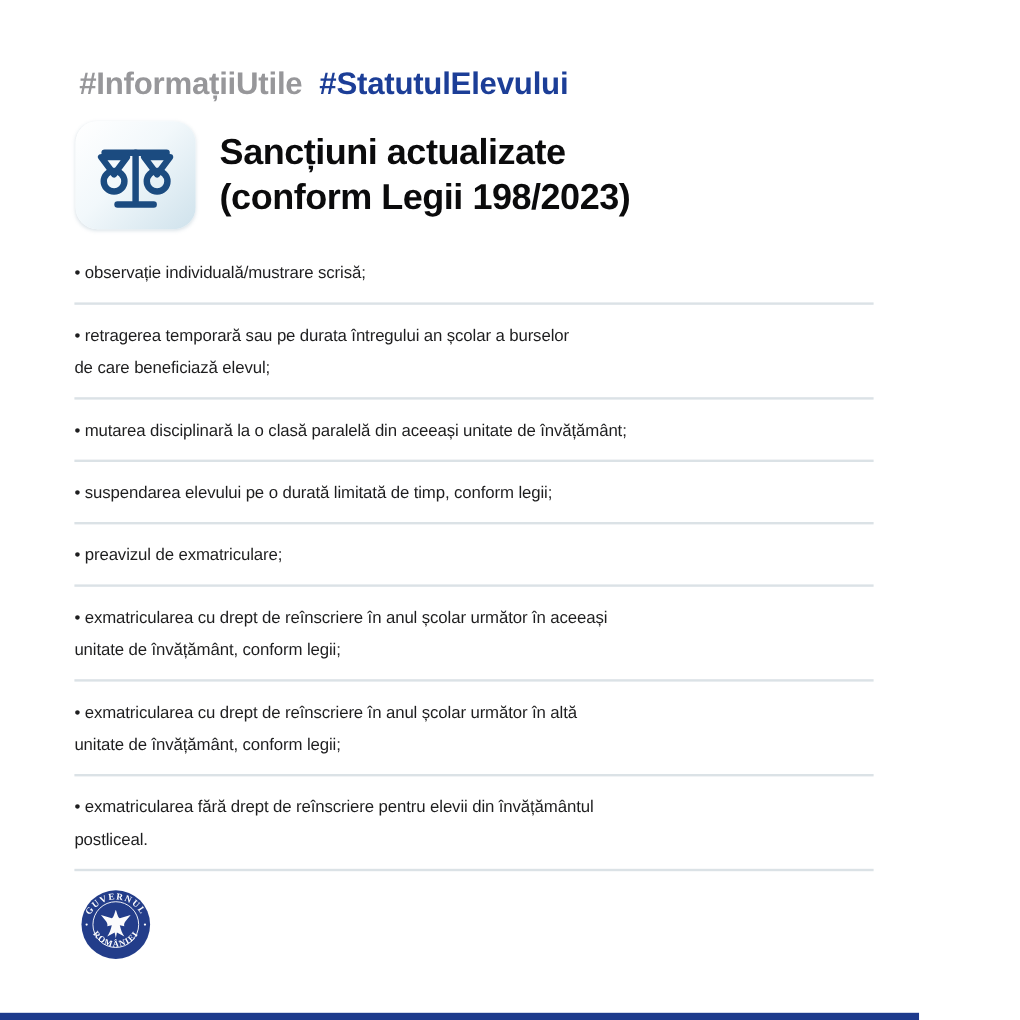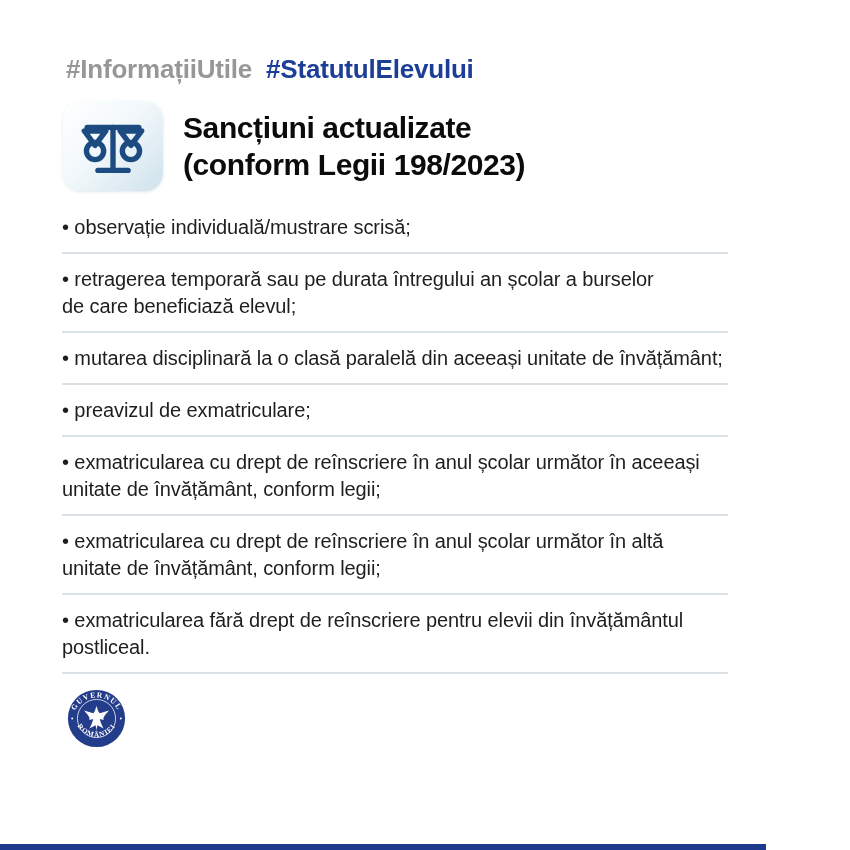--- a/index.html
+++ b/index.html
@@ -43,21 +43,21 @@
     letter-spacing:-0.4px;
     white-space:pre-line;
   }
   
   .list{
     margin:11px 38px 0 62px;
   }
   .list-item{
     padding:12px 0 11px 0;
     border-bottom:2px solid #dbe2e6;
-    font-size:20px;
+    font-size:14px;
     line-height:27px;
     color:#1e1e1f;
     white-space:pre-line;
     letter-spacing:-0.1px;
   }
   
   .footer{
     display:flex;
     align-items:center;
     margin:14px 0 0 66px;
@@ -104,20 +104,21 @@
     </div>
     <h1 class="title">Sancțiuni actualizate
 (conform Legii 198/2023)</h1>
   </div>
 
   <div class="list">
     <div class="list-item">• observație individuală/mustrare scrisă;</div>
     <div class="list-item">• retragerea temporară sau pe durata întregului an școlar a burselor
 de care beneficiază elevul;</div>
     <div class="list-item">• mutarea disciplinară la o clasă paralelă din aceeași unitate de învățământ;</div>
+    <div class="list-item">• suspendarea elevului pe o durată limitată de timp, conform legii;</div>
     <div class="list-item">• preavizul de exmatriculare;</div>
     <div class="list-item">• exmatricularea cu drept de reînscriere în anul școlar următor în aceeași
 unitate de învățământ, conform legii;</div>
     <div class="list-item">• exmatricularea cu drept de reînscriere în anul școlar următor în altă
 unitate de învățământ, conform legii;</div>
     <div class="list-item">• exmatricularea fără drept de reînscriere pentru elevii din învățământul
 postliceal.</div>
   </div>
 
   <div class="footer">

